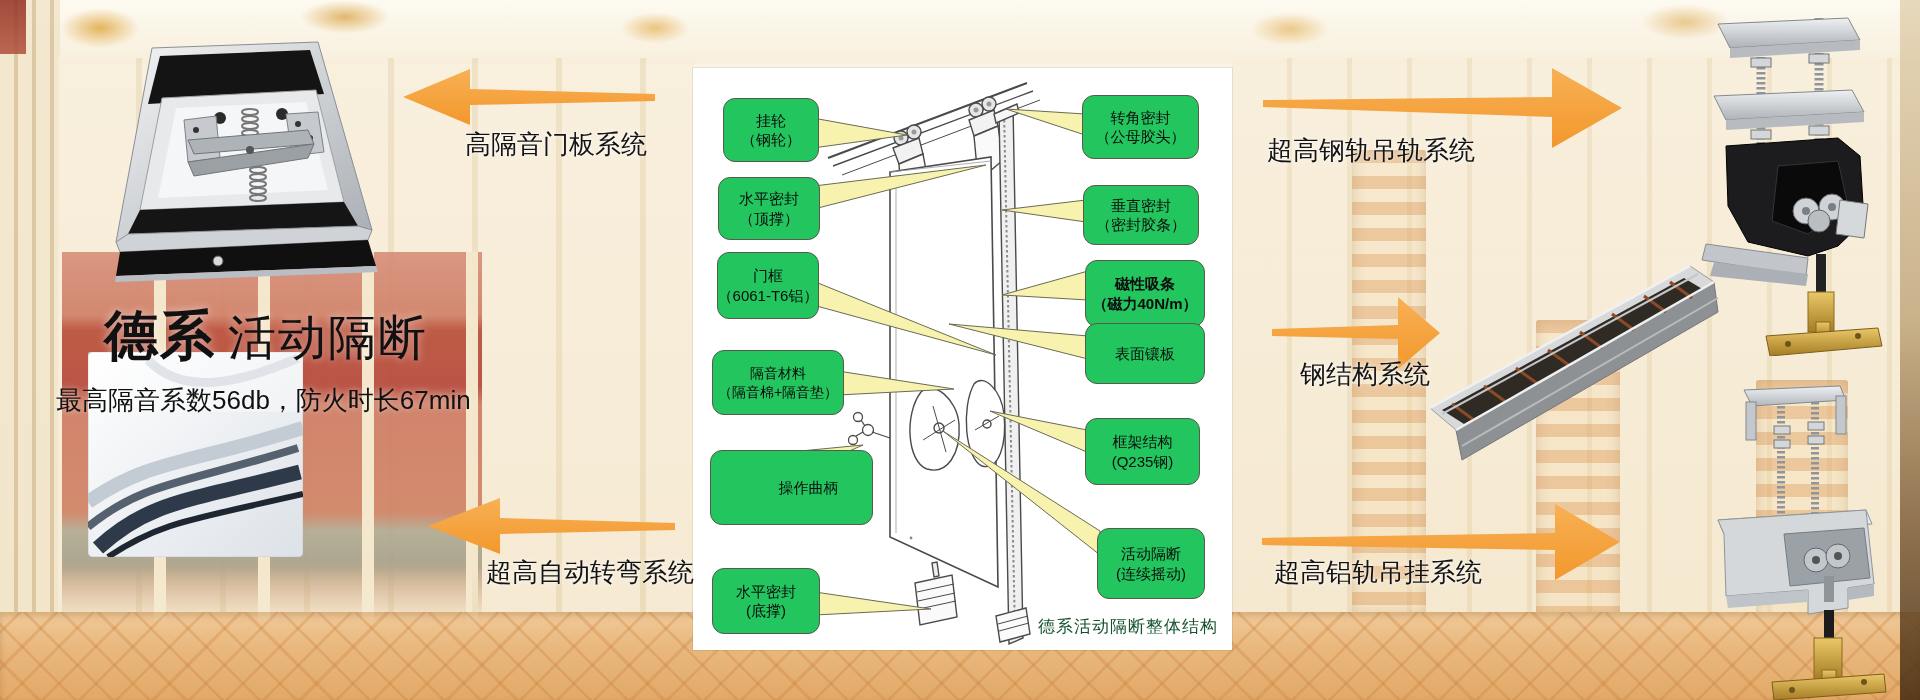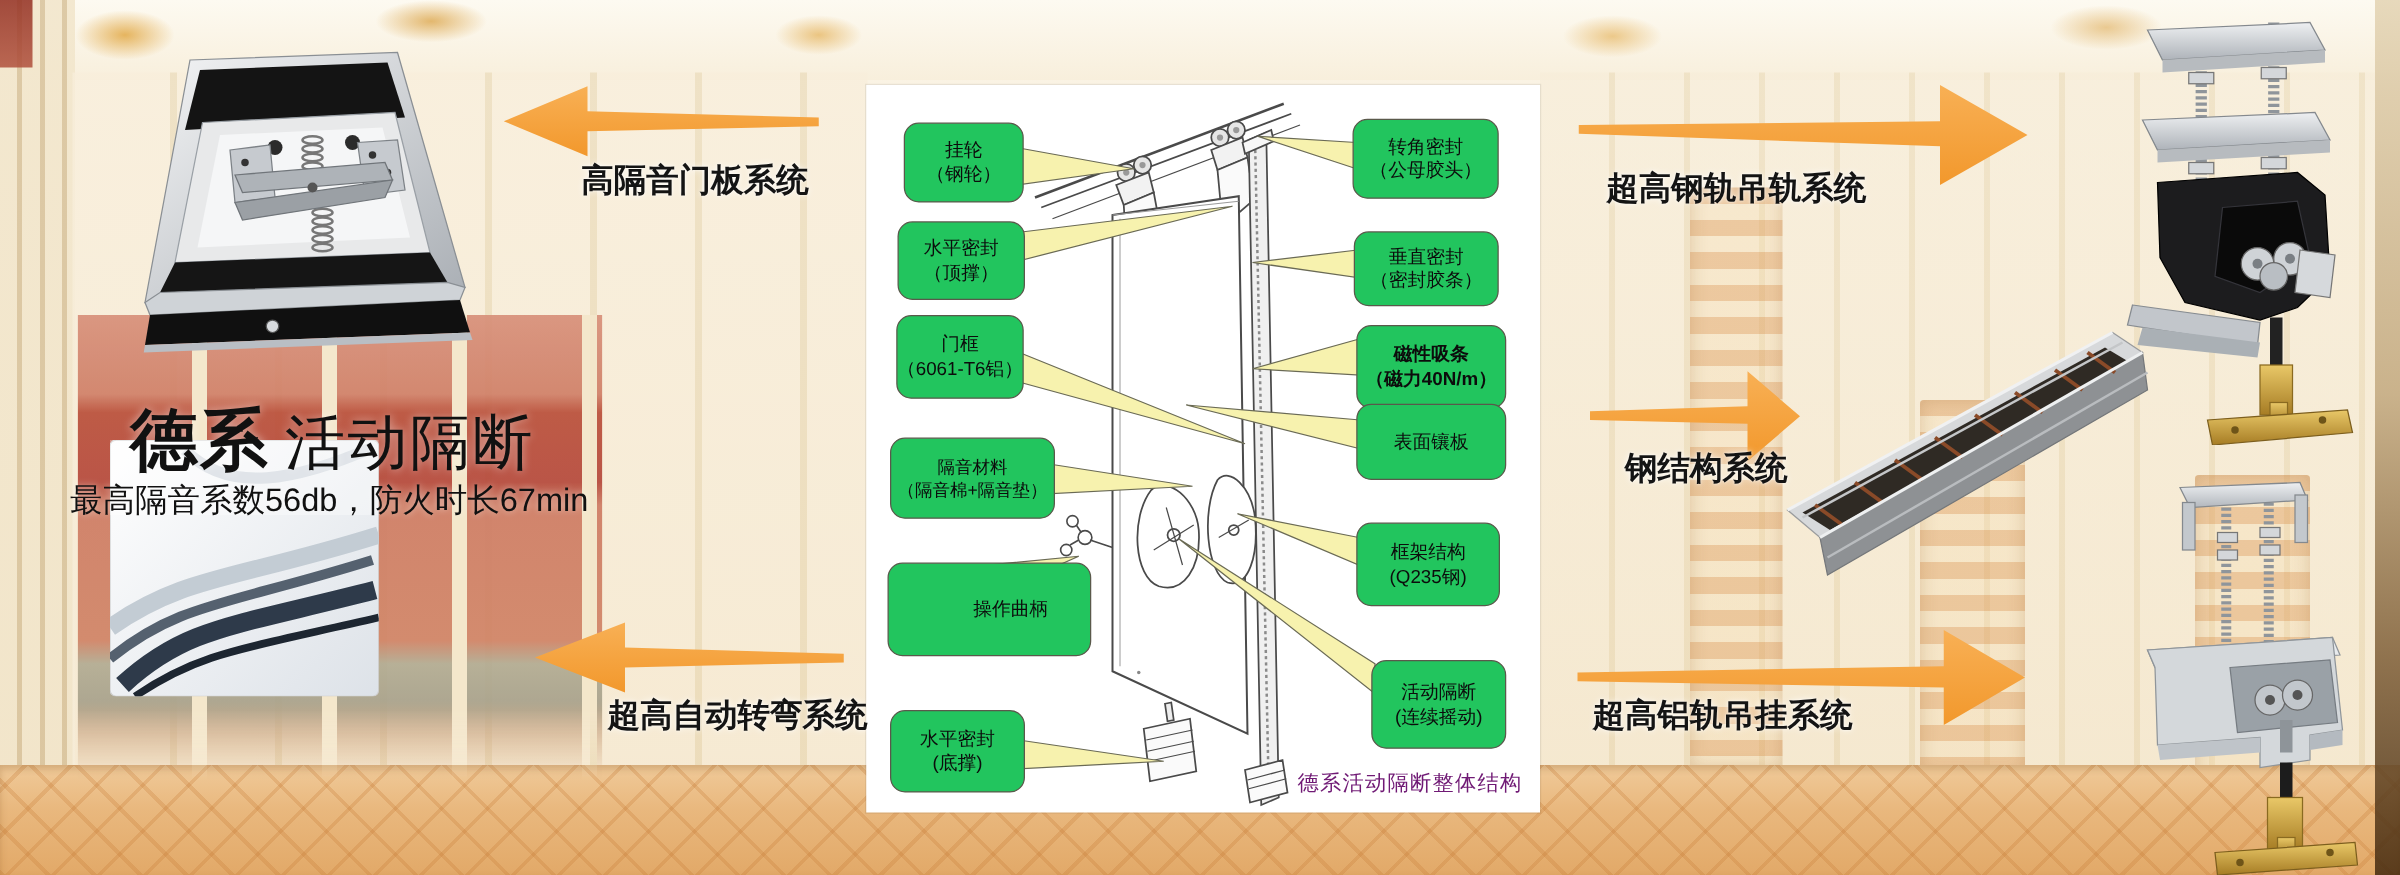--- a/index.html
+++ b/index.html
@@ -40,32 +40,32 @@
       repeating-linear-gradient(90deg,rgba(0,0,0,0) 0 92px,#F4E7CB 92px 104px),
       linear-gradient(180deg,#D8907A 0%,#D08068 17%,#BA4F3A 21%,#B5493B 36%,#CE7C64 41%,#D08366 70%,#B2AB92 75%,#A8A28C 83%,#C9A583 90%,#DDB387 100%);
     opacity:.92;
     -webkit-mask-image:linear-gradient(180deg,#000 85%,rgba(0,0,0,0));
     mask-image:linear-gradient(180deg,#000 85%,rgba(0,0,0,0));}
   .bg-right-edge{left:1900px;top:0;width:20px;height:700px;
     background:linear-gradient(180deg,#E3D3B2 0%,#C2A87E 45%,#7E5E37 75%,#43290F 100%);opacity:.85;}
 
   
   .title{left:104px;top:300px;white-space:nowrap;
-    text-shadow:0 0 8px rgba(255,255,255,.55);margin-top:16px;}
+    text-shadow:0 0 8px rgba(255,255,255,.55);}
   .title .t1{font-size:54px;font-weight:900;letter-spacing:2px;}
   .title .t2{font-size:48px;font-weight:500;margin-left:12px;letter-spacing:2px;}
   .subtitle{left:56px;top:383px;font-size:26px;font-weight:500;white-space:nowrap;
     text-shadow:0 0 6px rgba(255,255,255,.55);}
 
   
-  .sys-label{font-size:26px;font-weight:700;white-space:nowrap;color:#141414;
+  .sys-label{font-size:26px;font-weight:400;white-space:nowrap;color:#141414;
     text-shadow:0 0 6px rgba(255,255,255,.8),0 0 2px rgba(255,255,255,.8);}
   .sl1{left:465px;top:127px;}
   .sl2{left:486px;top:555px;}
-  .sl3{left:1267px;top:133px;margin-left:18px;}
+  .sl3{left:1267px;top:133px;}
   .sl4{left:1272px;top:357px;margin-left:28px;}
   .sl5{left:1274px;top:555px;}
 
   
   .arrows{left:0;top:0;width:1920px;height:700px;pointer-events:none;}
 
   
   .diagram-panel{left:693px;top:68px;width:539px;height:582px;background:#FFFFFF;
     box-shadow:0 0 0 1px rgba(0,0,0,.07);}
   .diagram-art{position:absolute;left:0;top:0;}
@@ -78,21 +78,21 @@
   .cl4{left:19px;top:282px;width:130px;height:63px;font-size:14px;}
   .cl5{left:17px;top:382px;width:127px;height:73px;padding-left:34px;}
   .cl6{left:19px;top:500px;width:106px;height:64px;}
   .cr1{left:389px;top:27px;width:115px;height:62px;}
   .cr2{left:390px;top:117px;width:114px;height:58px;}
   .cr3{left:392px;top:192px;width:118px;height:65px;font-weight:bold;}
   .cr4{left:392px;top:255px;width:118px;height:59px;}
   .cr5{left:392px;top:350px;width:113px;height:65px;}
   .cr6{left:404px;top:460px;width:106px;height:69px;}
   .diagram-caption{position:absolute;left:330px;top:547px;width:210px;text-align:center;
-    font-size:17px;color:#701a75;letter-spacing:1px;white-space:nowrap;}
+    font-size:17px;color:#14532d;letter-spacing:1px;white-space:nowrap;}
 </style>
 </head>
 <body>
 
 <div class="stage">
 
   <div class="abs bg-base"></div>
   <div class="abs bg-ceiling"></div>
   <div class="abs bg-left-wall"></div>
   <div class="abs bg-partitions-left"></div>

